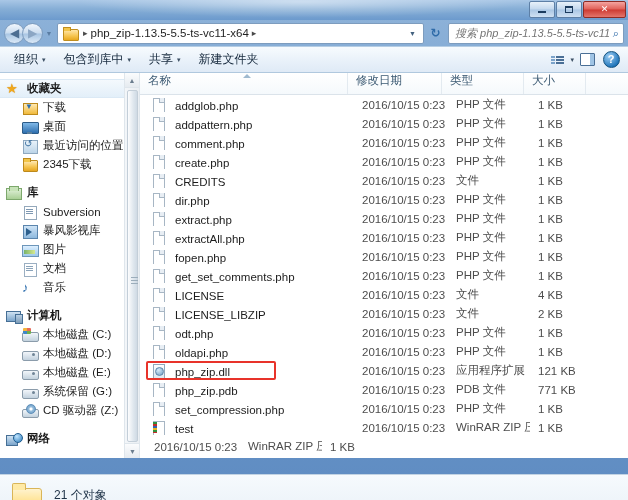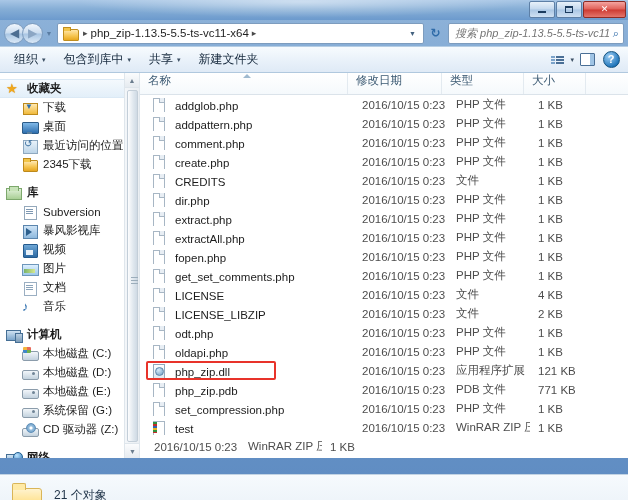--- a/index.html
+++ b/index.html
@@ -494,24 +494,20 @@
         <span class="icn ic-lib"></span>
         <span>库</span>
       </div>
       <div class="navrow child">
         <span class="icn ic-svn"></span>
         <span>Subversion</span>
       </div>
       <div class="navrow child">
         <span class="icn ic-video"></span>
         <span>暴风影视库</span>
-      </div>
-      <div class="navrow child">
-        <span class="icn ic-disk"></span>
-        <span>视频</span>
       </div>
       <div class="navrow child">
         <span class="icn ic-pic"></span>
         <span>图片</span>
       </div>
       <div class="navrow child">
         <span class="icn ic-doc"></span>
         <span>文档</span>
       </div>
       <div class="navrow child">

